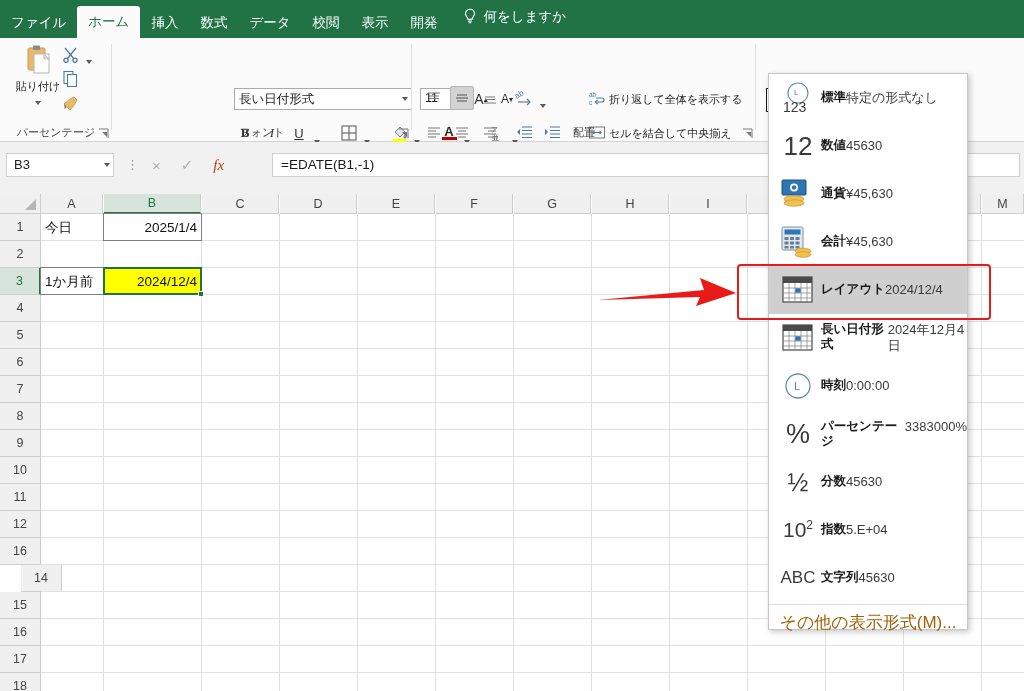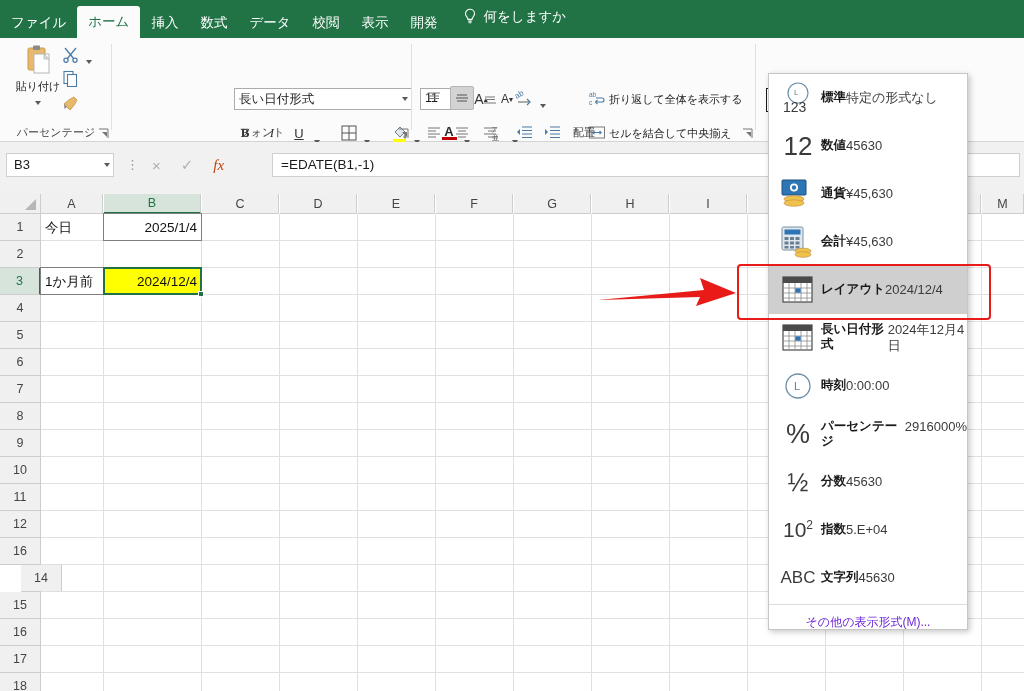--- a/index.html
+++ b/index.html
@@ -201,21 +201,21 @@
     width: 46px; min-width: 46px; height: 40px;
     display: flex; align-items: center; justify-content: center;
     color: #444;
   }
   .dd-txt { display: flex; flex-direction: row; justify-content: center; line-height: 1.22; }
   .dd-title { font-size: 12.5px; font-weight: bold; color: #1a1a1a; }
   .dd-sub { font-size: 13px; color: #3b3b3b; }
   .dd-div { height: 1px; background: #dcdcdc; margin: 2px 0 0; }
   .dd-more {
     height: 34px; display: flex; align-items: center; justify-content: center;
-    font-size: 12px; color: #6d28d9;
+    font-size: 17px; color: #a16207;
   }
 
   
   .annot-box {
     position: absolute; left: 737px; top: 264px;
     width: 254px; height: 56px;
     border: 2.5px solid #e81b19; border-radius: 4px;
     z-index: 60; pointer-events: none;
   }
   .arrow { position: absolute; left: 596px; top: 274px; z-index: 60; }
@@ -670,21 +670,21 @@
         <span class="dd-sub">0:00:00</span>
       </div>
     </div>
 
     <div class="dd-item">
       <div class="dd-ico">
         <span style="font-size:27px; color:#3b3b3b;">%</span>
       </div>
       <div class="dd-txt">
         <span class="dd-title">パーセンテージ</span>
-        <span class="dd-sub">2916000%</span>
+        <span class="dd-sub">3383000%</span>
       </div>
     </div>
 
     <div class="dd-item">
       <div class="dd-ico">
         <span style="font-size:25px; color:#3b3b3b;">½</span>
       </div>
       <div class="dd-txt">
         <span class="dd-title">分数</span>
         <span class="dd-sub">45630</span>

